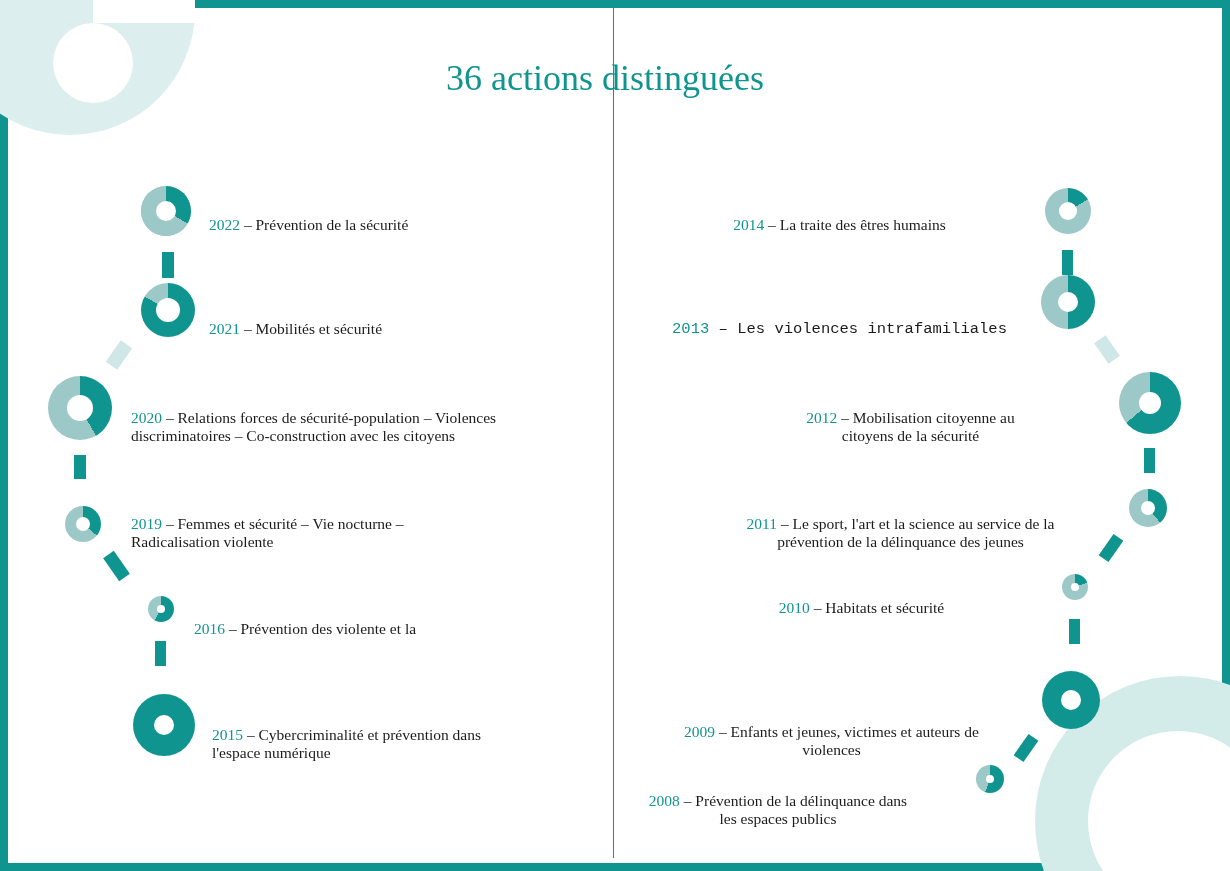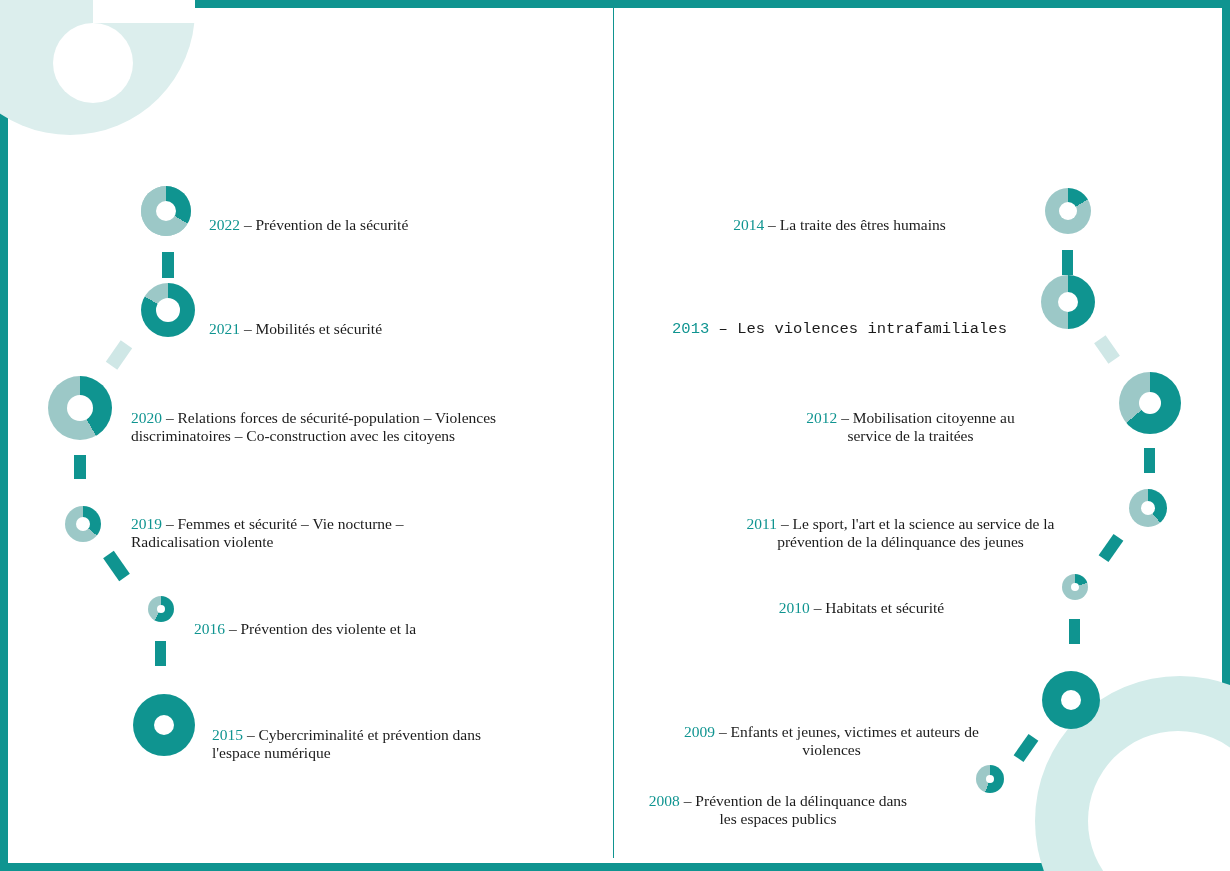--- a/index.html
+++ b/index.html
@@ -153,20 +153,21 @@
   <div class="deco-tl"></div>
   <div class="deco-tl-inner"></div>
   <div class="deco-tl-notch"></div>
 
   <div class="deco-br"></div>
   <div class="deco-br-inner"></div>
 
   <div class="divider"></div>
 
   <div class="title">
+    <span class="title-line">36 actions distinguées</span>
   </div>
 
   <div class="entry">
     <div class="donut" style="left:141px; top:186px; width:50px; height:50px; background:#9cc8c7;">
       <div style="position:absolute;left:0;top:0;width:50px;height:50px;border-radius:50%;
                   background:conic-gradient(#0f9490 0deg 120deg, #9cc8c7 120deg 360deg);"></div>
       <div class="hole" style="left:15px; top:15px; width:20px; height:20px;"></div>
     </div>
     <div class="label left-align" style="left:209px; top:197px; width:340px;">
       <span class="year">2022</span><span> – </span><span>Prévention de la sécurité</span>
@@ -261,21 +262,21 @@
   <div class="dash light" style="left:1100px; top:337px; width:14px; height:25px; transform:rotate(-35deg);"></div>
 
   <div class="entry">
     <div class="donut" style="left:1119px; top:372px; width:62px; height:62px;">
       <div style="position:absolute;left:0;top:0;width:62px;height:62px;border-radius:50%;
                   background:conic-gradient(#0f9490 0deg 230deg, #9cc8c7 230deg 360deg);"></div>
       <div class="hole" style="left:20px; top:20px; width:22px; height:22px;"></div>
     </div>
     <div class="label right-align" style="left:720px; top:390px; width:381px;">
       <span class="year">2012</span><span> – </span><span>Mobilisation citoyenne au
-service de la traitées</span>
+citoyens de la sécurité</span>
     </div>
   </div>
   <div class="dash" style="left:1144px; top:448px; width:11px; height:25px;"></div>
 
   <div class="entry">
     <div class="donut" style="left:1129px; top:489px; width:38px; height:38px;">
       <div style="position:absolute;left:0;top:0;width:38px;height:38px;border-radius:50%;
                   background:conic-gradient(#0f9490 0deg 140deg, #9cc8c7 140deg 360deg);"></div>
       <div class="hole" style="left:12px; top:12px; width:14px; height:14px;"></div>
     </div>

